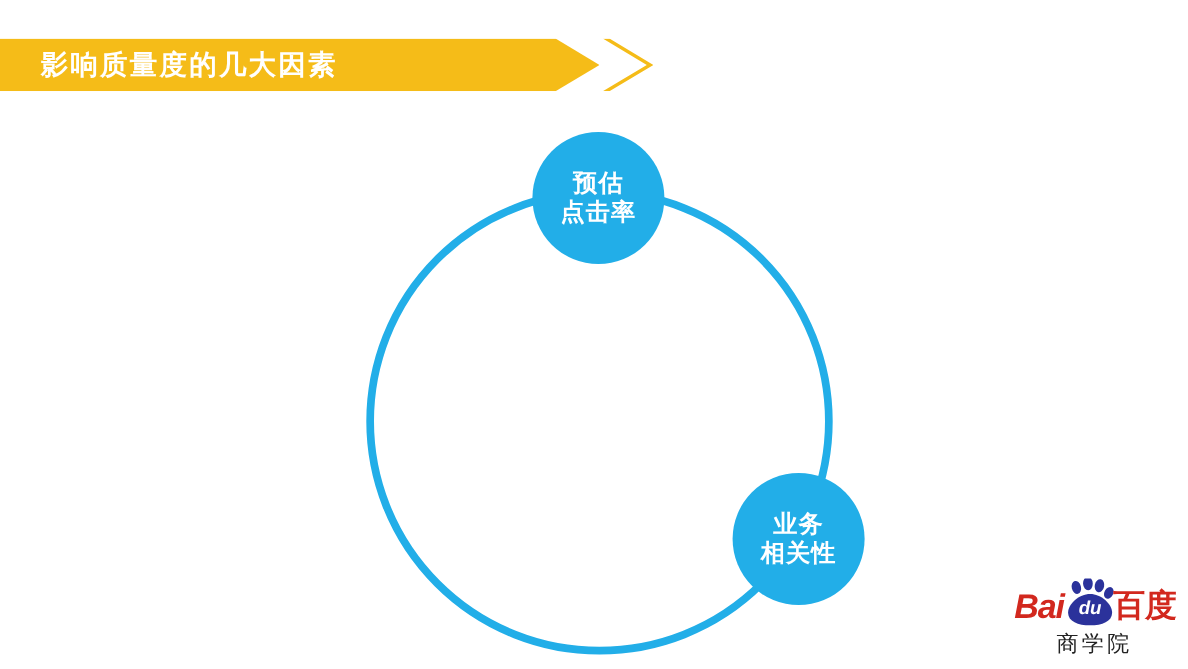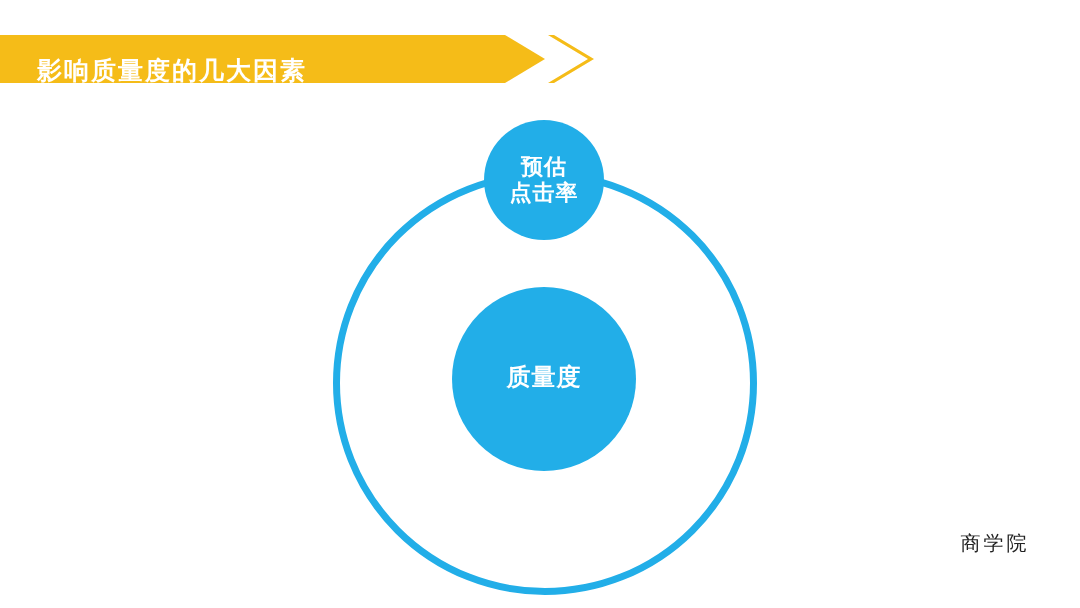--- a/index.html
+++ b/index.html
@@ -19,21 +19,21 @@
   #title-banner {
     position: absolute;
     left: 0;
     top: 35px;
     width: 545px;
     height: 48px;
     background: #F5BC18;
     
     clip-path: polygon(0 0, 505px 0, 545px 50%, 505px 100%, 0 100%);
     display: flex;
-    align-items: flex-end;
+    align-items: center;
   }
   #title-text {
     margin-left: 37px;
     color: #ffffff;
     font-size: 25px;
     font-weight: bold;
     letter-spacing: 2px;
     line-height: 1;
     white-space: nowrap;
   }
@@ -172,27 +172,40 @@
 
 <div id="title-banner">
   <span id="title-text">影响质量度的几大因素</span>
 </div>
 <div id="banner-chevron-1" class="banner-chevron"></div>
 
 <div id="diagram">
 
   <div id="connector-ring" class="ring"></div>
 
-  <div id="center-node" class="node-circle">
-    <span class="node-line">质量度</span>
-  </div>
 
   <div id="node-ctr" class="node-circle satellite-node">
     <span class="node-line">预估</span>
     <span class="node-line">点击率</span>
   </div>
 
 
+  <div id="node-relevance" class="node-circle satellite-node">
+    <span class="node-line">业务</span>
+    <span class="node-line">相关性</span>
+  </div>
 </div>
 
 <div id="baidu-logo">
+  <div id="baidu-wordmark">
+    <span id="logo-bai">Bai</span>
+    <svg id="logo-paw" viewBox="0 0 46 44">
+      <ellipse cx="10.5" cy="8" rx="4.2" ry="6" fill="#2B329B" transform="rotate(-14 10.5 8)"></ellipse>
+      <ellipse cx="21" cy="4.5" rx="4.4" ry="6.2" fill="#2B329B" transform="rotate(-3 21 4.5)"></ellipse>
+      <ellipse cx="31.5" cy="6.5" rx="4.3" ry="6" fill="#2B329B" transform="rotate(12 31.5 6.5)"></ellipse>
+      <ellipse cx="40" cy="13" rx="4" ry="5.6" fill="#2B329B" transform="rotate(28 40 13)"></ellipse>
+      <path d="M23 14 C33 14 43 23 43 31 C43 39 34 42.5 23 42.5 C12 42.5 3 39 3 31 C3 23 13 14 23 14 Z" fill="#2B329B"></path>
+    </svg>
+    <span id="logo-du">du</span>
+    <span id="logo-hanzi">百度</span>
+  </div>
   <div id="baidu-sub">商学院</div>
 </div>
 
 </body></html>

